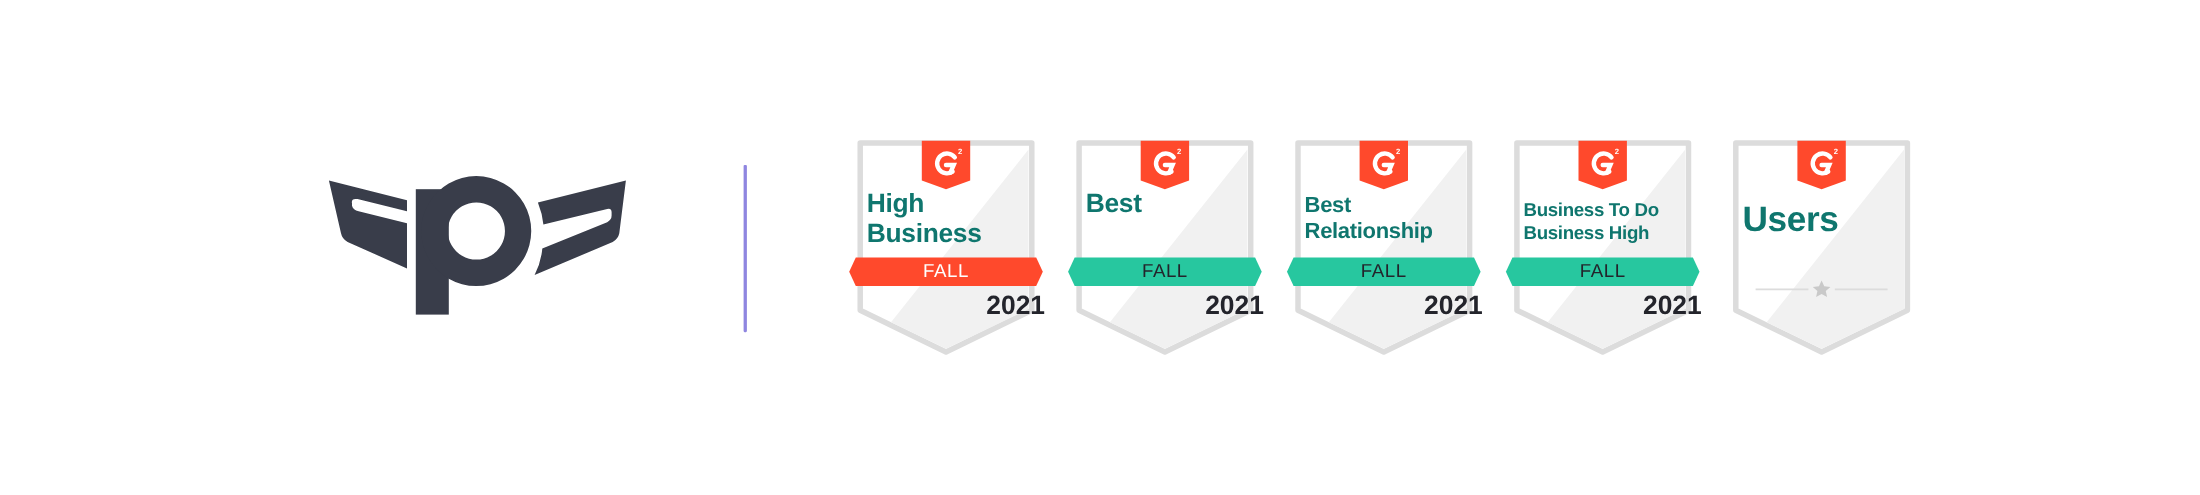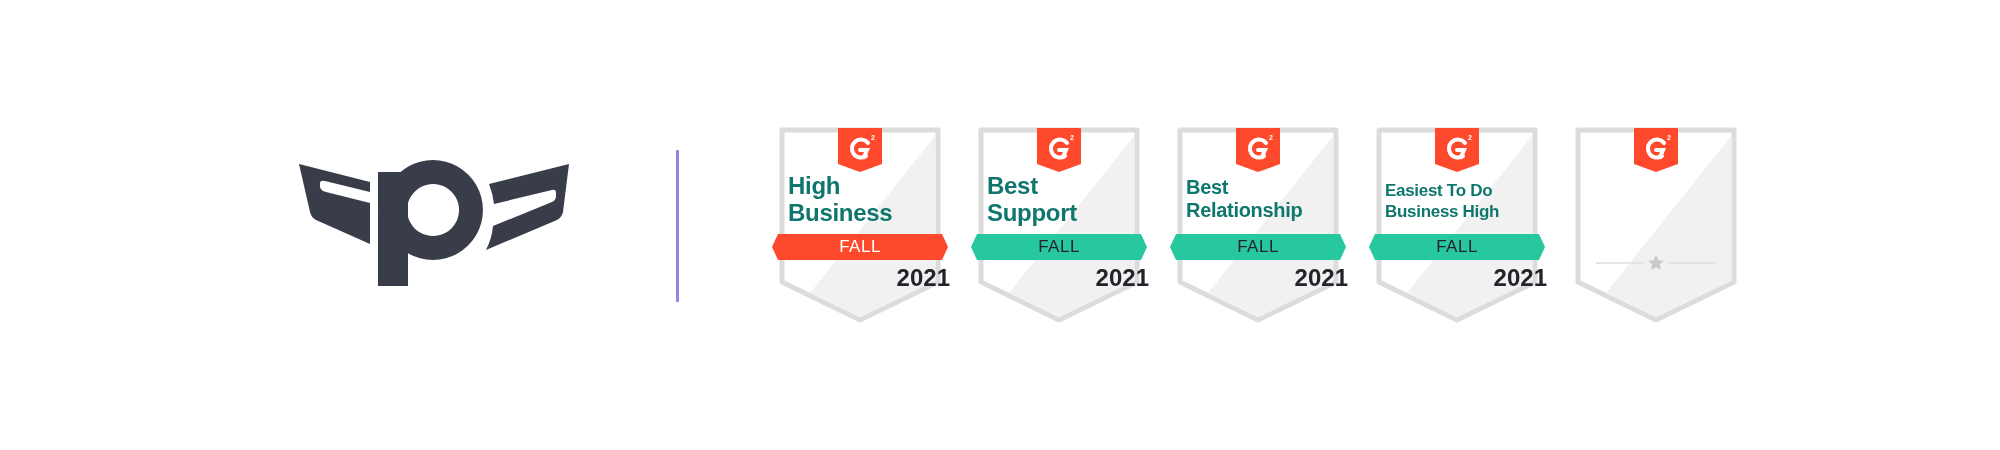--- a/index.html
+++ b/index.html
@@ -69,21 +69,20 @@
       <path d="M68 2 L112 2 L112 38 L90 46 L68 38 Z" fill="#ff492c"></path>
       <g fill="none" stroke="#ffffff" stroke-width="4" stroke-linecap="round">
         <path d="M98 17 A9 9 0 1 0 96 30"></path>
         <path d="M90 24 L97 24 L94 31"></path>
       </g>
       <text x="101" y="14" font-size="7" font-weight="bold" fill="#ffffff" font-family="Liberation Sans, sans-serif">2</text>
       <path d="M8 108 L172 108 L178 121 L172 134 L8 134 L2 121 Z" fill="#27c79f"></path>
     </svg>
     <div class="title t-lg">
       <span>Best</span>
-      <span>Support</span>
     </div>
 
     <div class="season" style="color:#23242b">FALL</div>
     <div class="year">2021</div>
   </div>
     <div class="badge" style="left: 1168px;">
     <svg class="shape" width="180" height="198" viewBox="0 0 180 198">
       <path d="M12 4 L168 4 L168 156 L90 194 L12 156 Z" fill="#ffffff" stroke="#dcdcdc" stroke-width="5" stroke-linejoin="round"></path>
       <path d="M165 10 L165 155 L90 191 L40 167 Z" fill="#f1f1f1"></path>
       <path d="M68 2 L112 2 L112 38 L90 46 L68 38 Z" fill="#ff492c"></path>
@@ -108,21 +107,21 @@
       <path d="M165 10 L165 155 L90 191 L40 167 Z" fill="#f1f1f1"></path>
       <path d="M68 2 L112 2 L112 38 L90 46 L68 38 Z" fill="#ff492c"></path>
       <g fill="none" stroke="#ffffff" stroke-width="4" stroke-linecap="round">
         <path d="M98 17 A9 9 0 1 0 96 30"></path>
         <path d="M90 24 L97 24 L94 31"></path>
       </g>
       <text x="101" y="14" font-size="7" font-weight="bold" fill="#ffffff" font-family="Liberation Sans, sans-serif">2</text>
       <path d="M8 108 L172 108 L178 121 L172 134 L8 134 L2 121 Z" fill="#27c79f"></path>
     </svg>
     <div class="title t-sm">
-      <span>Easiest To Do</span>
+      <span>Business To Do</span>
       <span>Business High</span>
     </div>
 
     <div class="season" style="color:#23242b">FALL</div>
     <div class="year">2021</div>
   </div>
     <div class="badge" style="left: 1566px;">
     <svg class="shape" width="180" height="198" viewBox="0 0 180 198">
       <path d="M12 4 L168 4 L168 156 L90 194 L12 156 Z" fill="#ffffff" stroke="#dcdcdc" stroke-width="5" stroke-linejoin="round"></path>
       <path d="M165 10 L165 155 L90 191 L40 167 Z" fill="#f1f1f1"></path>
@@ -131,16 +130,17 @@
         <path d="M98 17 A9 9 0 1 0 96 30"></path>
         <path d="M90 24 L97 24 L94 31"></path>
       </g>
       <text x="101" y="14" font-size="7" font-weight="bold" fill="#ffffff" font-family="Liberation Sans, sans-serif">2</text>
 
       <line x1="30" y1="137" x2="78" y2="137" stroke="#dcdcdc" stroke-width="1.5"></line>
       <line x1="102" y1="137" x2="150" y2="137" stroke="#dcdcdc" stroke-width="1.5"></line>
       <path d="M90 129 L92.4 134.2 L98 134.8 L93.8 138.6 L95 144 L90 141.2 L85 144 L86.2 138.6 L82 134.8 L87.6 134.2 Z" fill="#c9c9c9"></path>
     </svg>
     <div class="title t-xl">
+      <span>Users</span>
     </div>
 
   </div>
   </div>
 
 </body></html>

